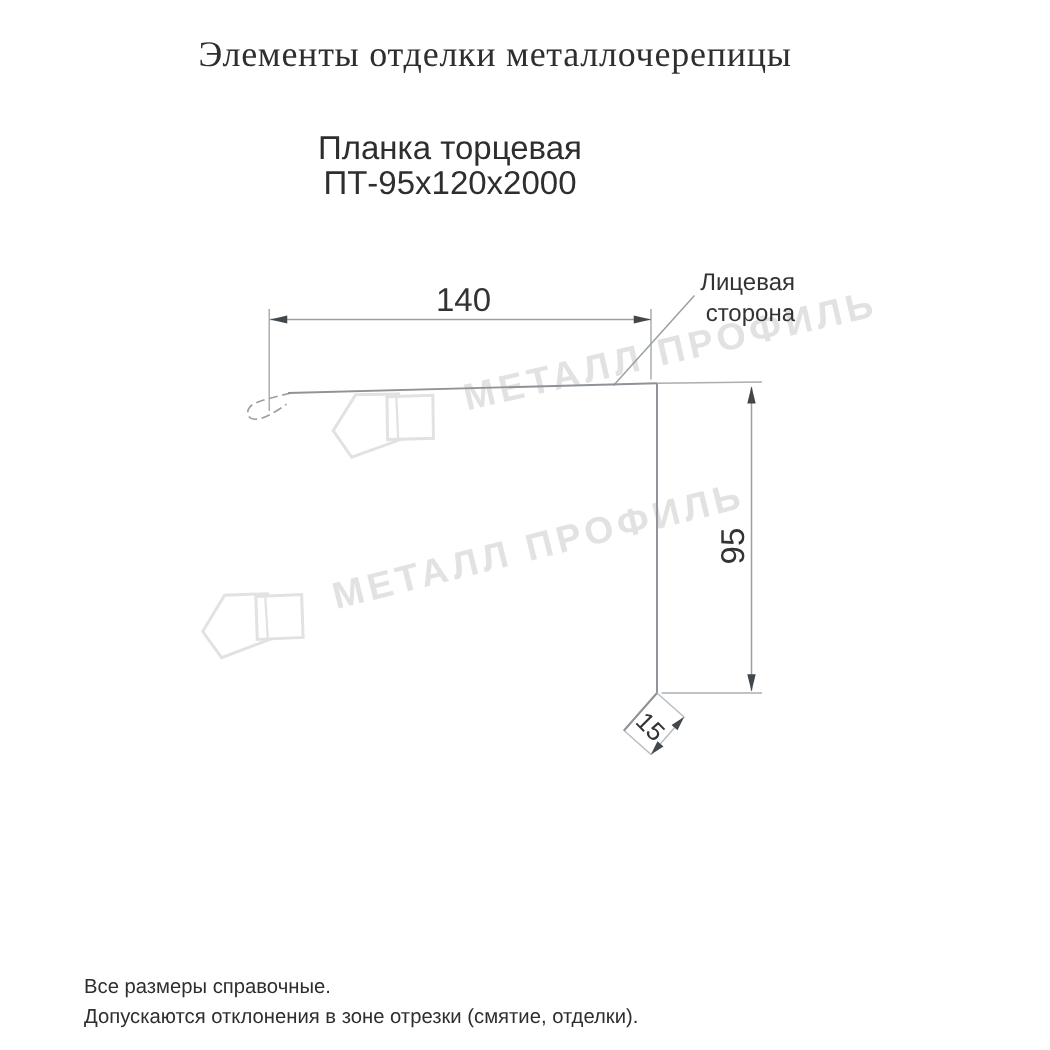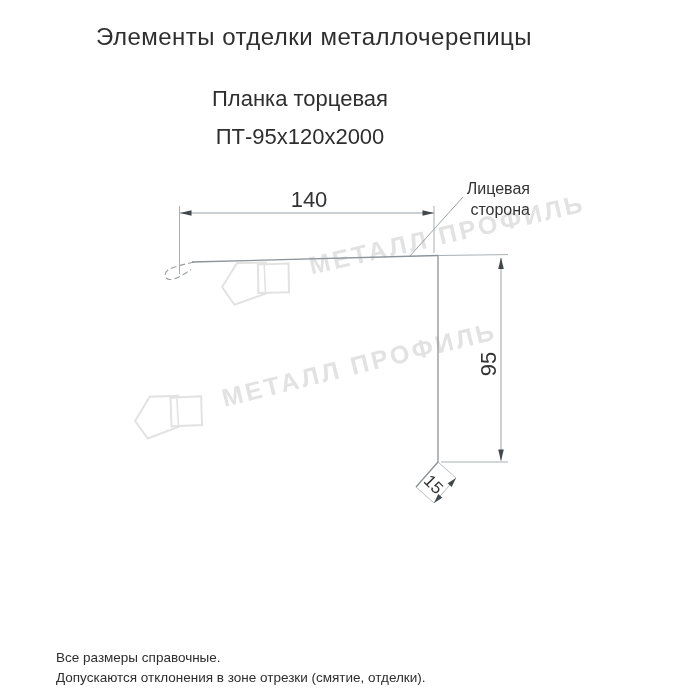--- a/index.html
+++ b/index.html
@@ -13,30 +13,30 @@
   *{margin:0;padding:0;box-sizing:border-box;}
   html,body{width:700px;height:700px;}
   body{
     position:relative;
     background:var(--background);
     font-family:"Liberation Sans","DejaVu Sans",sans-serif;
     color:var(--label-text);
     overflow:hidden;
   }
   .title{
-    position:absolute;left:0;top:22px;width:628px;
+    position:absolute;left:16px;top:22px;width:628px;
     text-align:center;font-size:24px;line-height:30px;
-    color:var(--title-text);letter-spacing:.5px;
+    color:var(--title-text);letter-spacing:.5px;font-family:Liberation Serif, serif;
   }
   .subtitle{
     position:absolute;left:0;width:600px;text-align:center;
     font-size:22px;line-height:26px;color:var(--title-text);
   }
   .subtitle.name{top:86px;}
-  .subtitle.sku{top:124px;}
+  .subtitle.sku{top:109px;}
 
   .watermark{
     position:absolute;display:flex;align-items:center;gap:10px;
     transform-origin:left center;
     color:var(--watermark);
     font-size:25px;font-weight:700;letter-spacing:3px;white-space:nowrap;
     z-index:1;user-select:none;
   }
   .wm-upper{left:218px;top:262px;transform:rotate(-13deg);}
   .wm-lower{left:131px;top:396px;transform:rotate(-14deg);}

